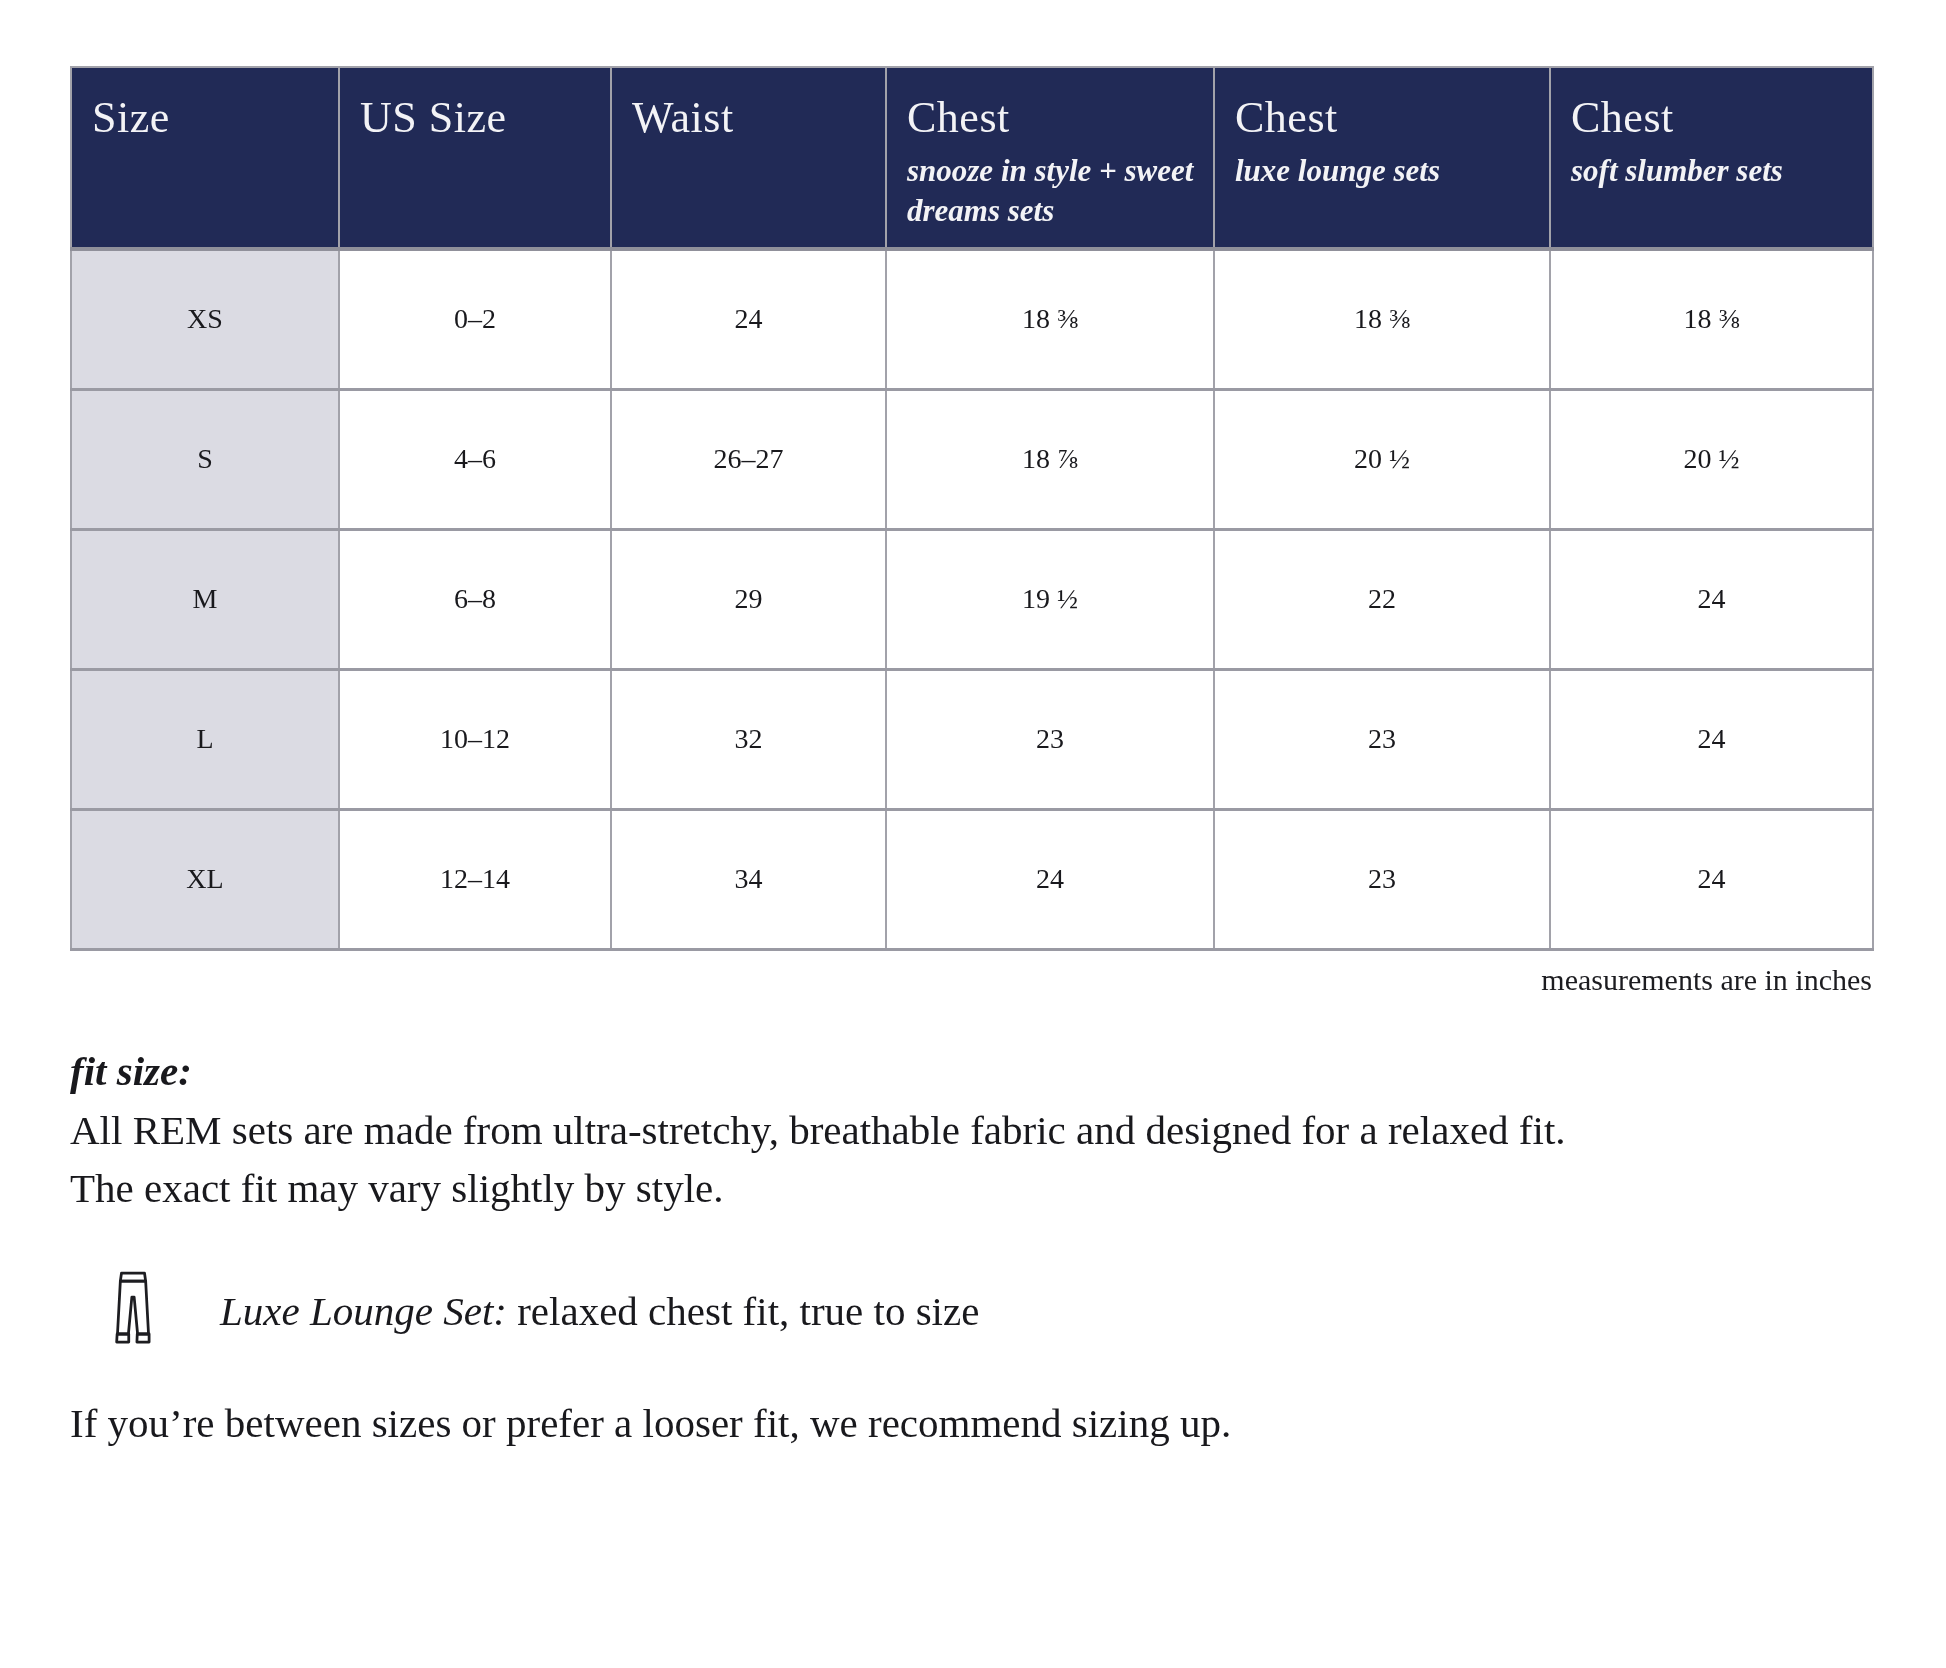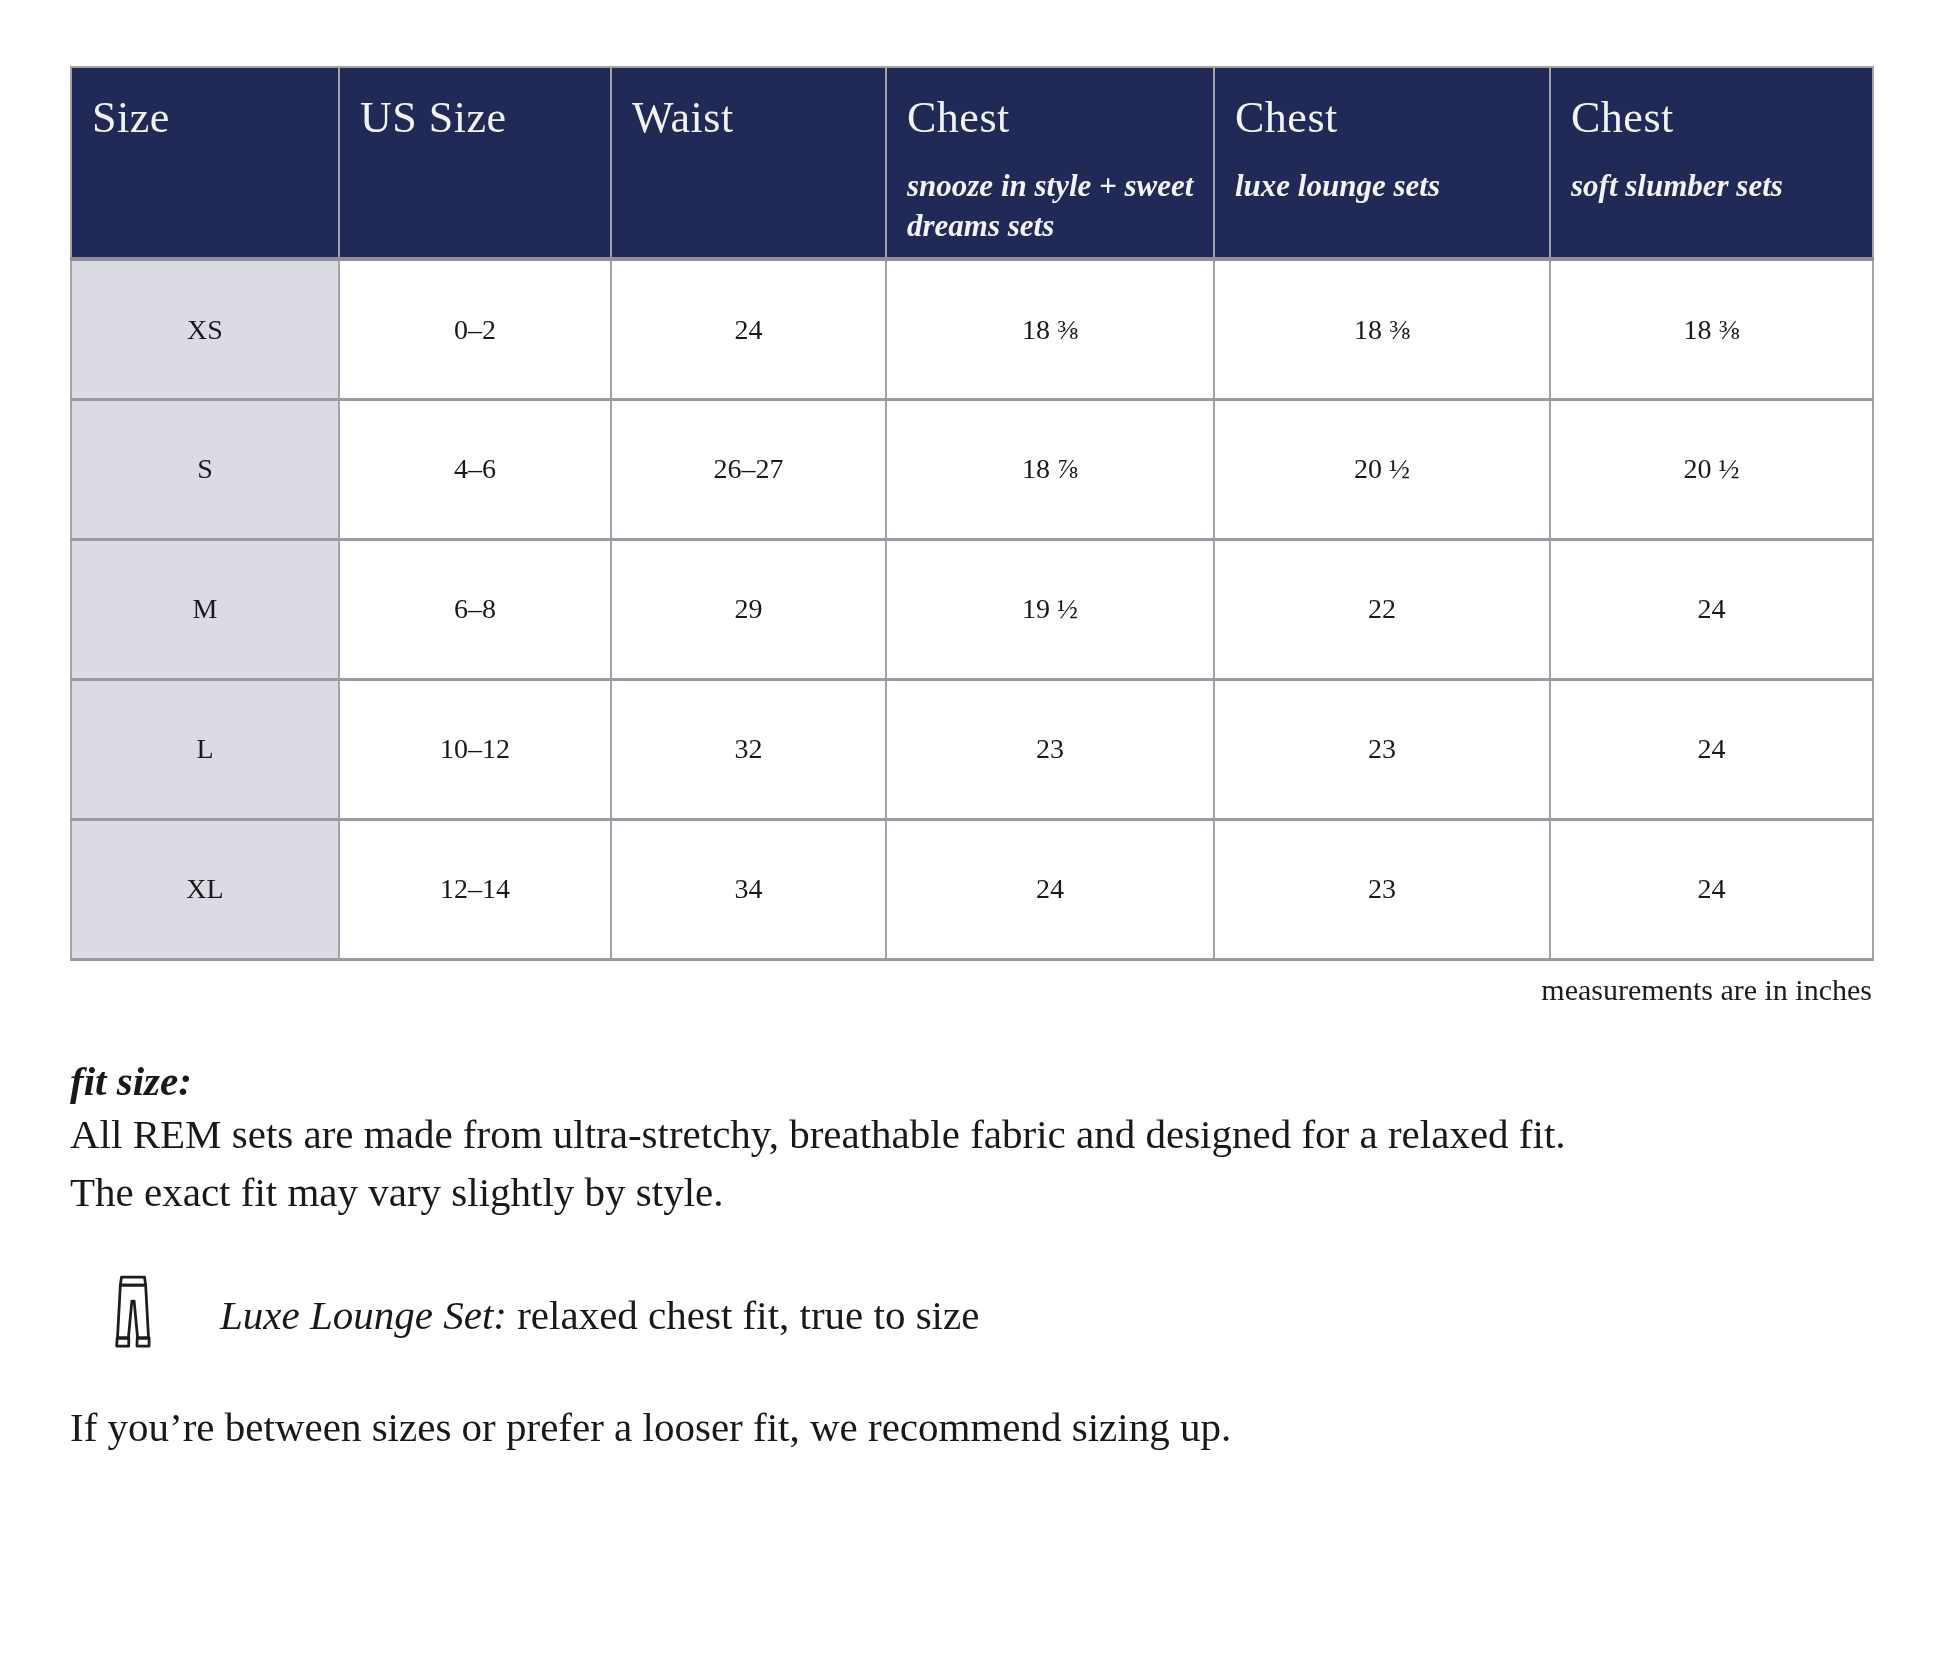--- a/index.html
+++ b/index.html
@@ -14,37 +14,37 @@
   table.size-table { border-collapse:collapse; width:1802px; table-layout:fixed; }
   table.size-table, .size-table th, .size-table td { border:2px solid #a2a2aa; }
   .size-table thead th {
     background:var(--header-bg,#212a56); color:#f3f3f6;
     text-align:left; vertical-align:top;
     height:182px; box-sizing:border-box;
     padding:24px 18px 12px 20px;
     border-bottom:4px solid #90909a;
   }
   .h-title { font-size:44px; font-weight:normal; letter-spacing:0.5px; }
-  .h-sub   { font-style:italic; font-size:31px; line-height:1.28; margin-top:23px; }
+  .h-sub   { font-style:italic; font-size:31px; line-height:1.28; margin-top:8px; }
   .size-table tbody td {
     background:#ffffff; text-align:center; vertical-align:middle;
     font-size:28px; height:140px; box-sizing:border-box;
     border-bottom:3px solid #9a9aa3;
   }
   .size-table tbody td.row-label { background:var(--rowlabel-bg,#dbdbe3); }
 
   .table-caption {
     width:1802px; text-align:right; 
     font-size:30px; margin-top:12px; color:#1c1c20;
   }
 
   
   .fit-notes { margin-top:50px; }
   .fn-heading { font-weight:bold; font-style:italic; font-size:41px; }
-  .fn-intro { font-size:41px; line-height:1.42; max-width:1500px; }
+  .fn-intro { font-size:41px; line-height:1.42; margin-top:6px; max-width:1500px; }
   .bullets { margin-top:44px; }
   .bullet { display:flex; align-items:center; margin-bottom:38px; }
   .bullet-icon {
     width:86px; margin-left:20px; margin-right:44px;
     display:flex; justify-content:center; align-items:center; flex:0 0 auto;
   }
   .bullet-icon svg { stroke:#1d1d21; fill:none; stroke-width:2.4; stroke-linejoin:round; stroke-linecap:round; }
   .bullet-text { font-size:41px; }
   .bullet-text .em { font-style:italic; }
   .footer-note { font-size:41px; margin-top:16px; }

